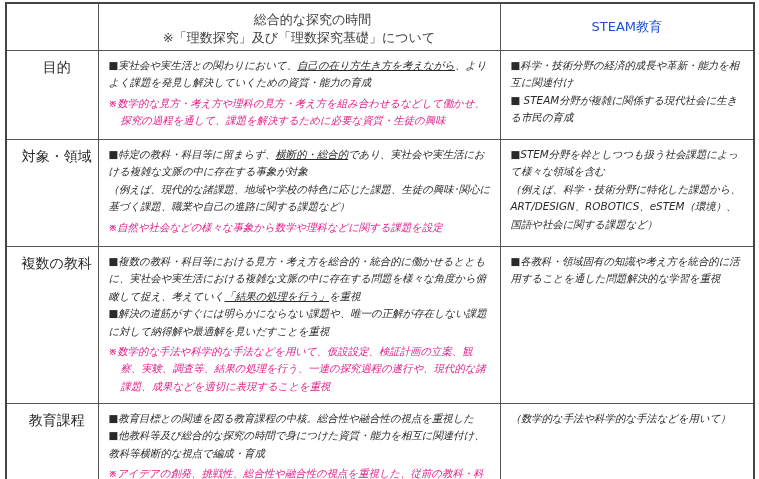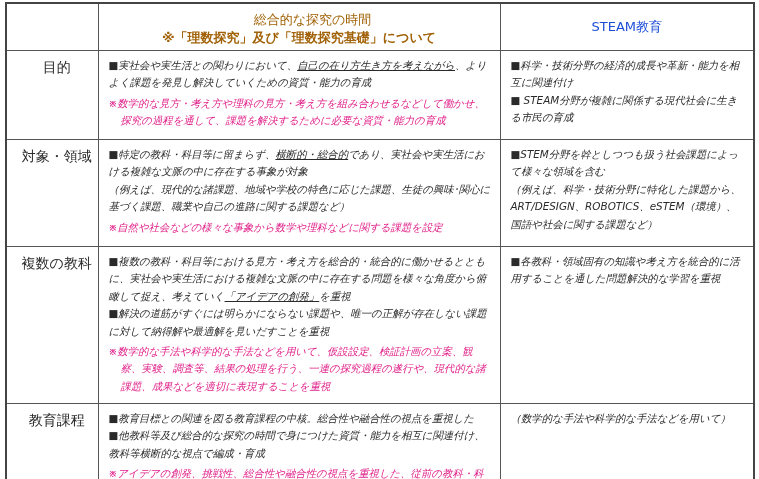--- a/index.html
+++ b/index.html
@@ -18,22 +18,22 @@
     border: 1px solid #555;
     vertical-align: top;
     padding: 0;
   }
   table.cmp { border: 2px solid #444; }
   col.c1 { width: 92px; }
   col.c2 { width: 402px; }
   col.c3 { width: 254px; }
 
   .hdr-cell { height: 46px; text-align: center; vertical-align: middle !important; }
-  .hdr-title { font-size: 13px; color: #a16207; line-height: 18px; padding-top: 3px; padding-left: 27px; }
-  .hdr-note { font-size: 13px; color: #a16207; font-weight: bold; line-height: 18px; }
+  .hdr-title { font-size: 13px; color: #404040; line-height: 18px; padding-top: 3px; padding-left: 27px; }
+  .hdr-note { font-size: 13px; color: #404040; font-weight: normal; line-height: 18px; }
   .hdr-steam { font-size: 13px; color: #1d4ed8; line-height: 18px; }
 
   .rowlabel { font-size: 14px; padding: 8px 0 0 9px !important; color: #2a2a2a; text-align: center; }
   .cell { padding: 6px 8px 4px 10px !important; font-size: 10.4px; line-height: 17.4px; }
   .cell p { margin: 0; font-style: italic; }
   .pink { color: #e0218a; margin-top: 3px !important; }
   .pink.indent { padding-left: 12px; text-indent: -12px; }
   .u { text-decoration: underline; }
 
   tr.r-purpose td { height: 78px; }
@@ -59,21 +59,21 @@
     </td>
     <td class="hdr-cell">
       <div class="hdr-steam">STEAM教育</div>
     </td>
   </tr>
 
   <tr class="r-purpose">
     <td class="rowlabel">目的</td>
     <td class="cell">
       <p><span>■実社会や実生活との関わりにおいて、</span><span class="u">自己の在り方生き方を考えながら</span><span>、よりよく課題を発見し解決していくための資質・能力の育成</span></p>
-      <p class="pink indent">※数学的な見方・考え方や理科の見方・考え方を組み合わせるなどして働かせ、探究の過程を通して、課題を解決するために必要な資質・能力の育成</p>
+      <p class="pink indent">※数学的な見方・考え方や理科の見方・考え方を組み合わせるなどして働かせ、探究の過程を通して、課題を解決するために必要な資質・生徒の興味</p>
     </td>
     <td class="cell">
       <p>■科学・技術分野の経済的成長や革新・能力を相互に関連付け</p>
       <p>■ STEAM分野が複雑に関係する現代社会に生きる市民の育成</p>
     </td>
   </tr>
 
   <tr class="r-target">
     <td class="rowlabel">対象・領域</td>
     <td class="cell">
@@ -83,21 +83,21 @@
     </td>
     <td class="cell">
       <p>■STEM分野を幹としつつも扱う社会課題によって様々な領域を含む</p>
       <p>（例えば、科学・技術分野に特化した課題から、ART/DESIGN、ROBOTICS、eSTEM（環境）、国語や社会に関する課題など）</p>
     </td>
   </tr>
 
   <tr class="r-process">
     <td class="rowlabel">複数の教科</td>
     <td class="cell">
-      <p><span>■複数の教科・科目等における見方・考え方を総合的・統合的に働かせるとともに、実社会や実生活における複雑な文脈の中に存在する問題を様々な角度から俯瞰して捉え、考えていく</span><span class="u">「アイデアの創発」</span><span>を重視</span></p>
+      <p><span>■複数の教科・科目等における見方・考え方を総合的・統合的に働かせるとともに、実社会や実生活における複雑な文脈の中に存在する問題を様々な角度から俯瞰して捉え、考えていく</span><span class="u">「結果の処理を行う」</span><span>を重視</span></p>
       <p>■解決の道筋がすぐには明らかにならない課題や、唯一の正解が存在しない課題に対して納得解や最適解を見いだすことを重視</p>
       <p class="pink indent">※数学的な手法や科学的な手法などを用いて、仮設設定、検証計画の立案、観察、実験、調査等、結果の処理を行う、一連の探究過程の遂行や、現代的な諸課題、成果などを適切に表現することを重視</p>
     </td>
     <td class="cell">
       <p>■各教科・領域固有の知識や考え方を統合的に活用することを通した問題解決的な学習を重視</p>
     </td>
   </tr>
 
   <tr class="r-curriculum">
     <td class="rowlabel">教育課程</td>

